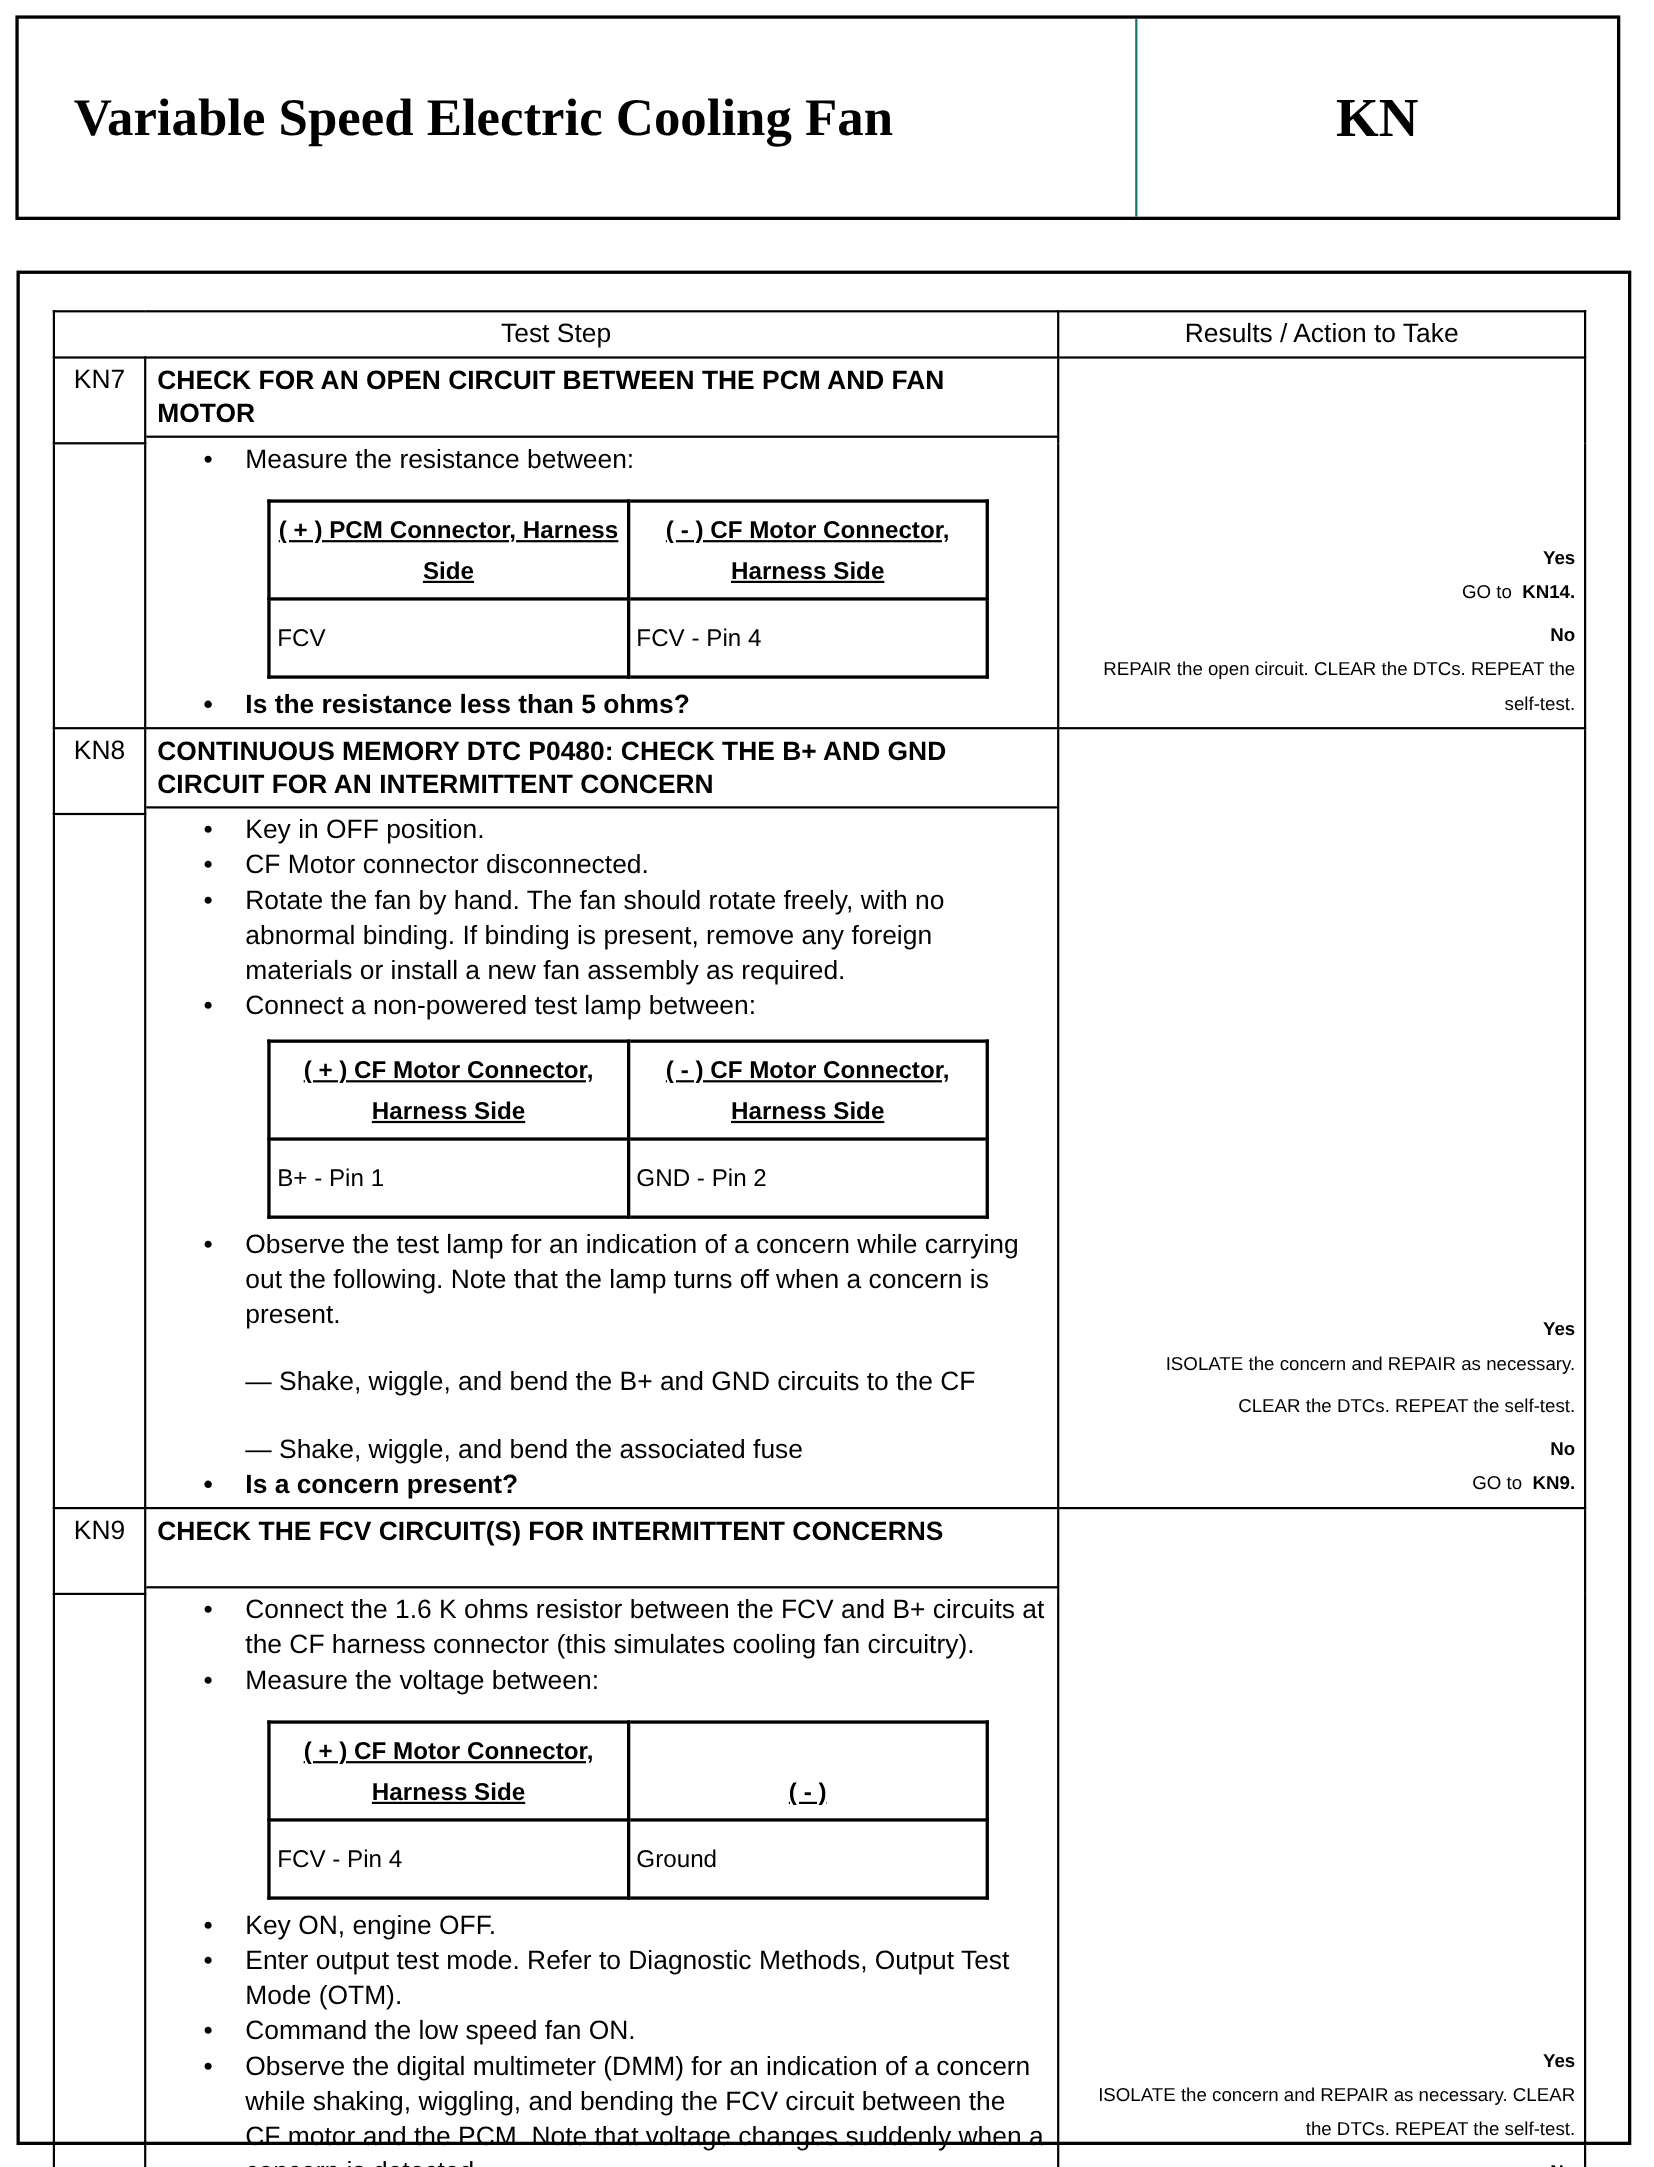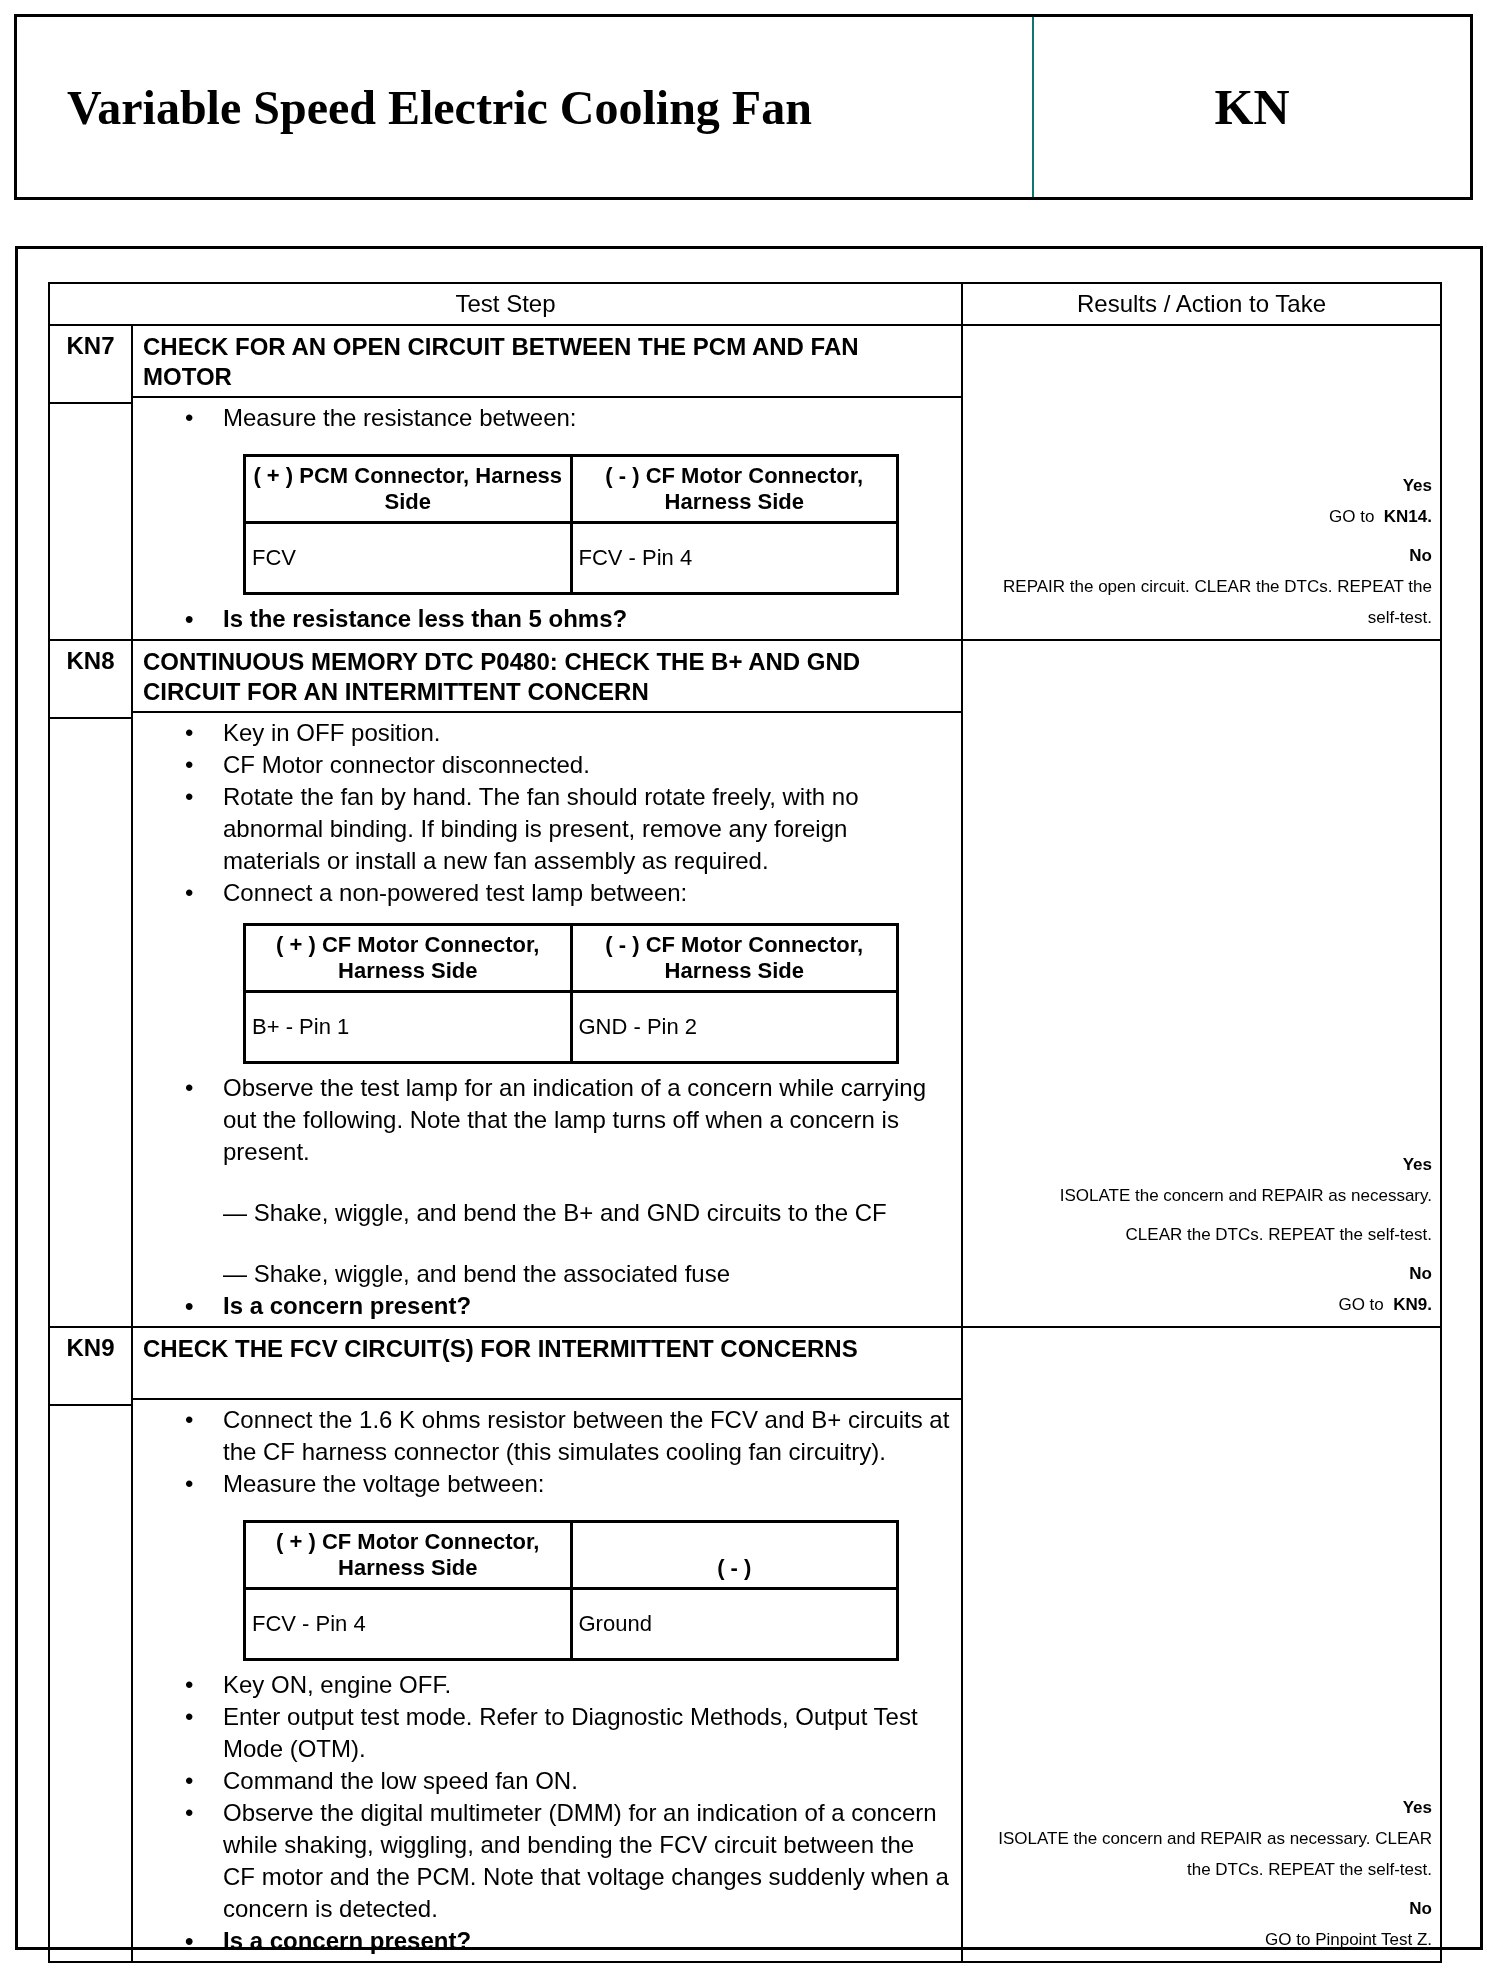--- a/index.html
+++ b/index.html
@@ -30,21 +30,21 @@
   }
   .main-table td, .main-table th { border: 2px solid #000; vertical-align: top; }
   .col-step { width: 83px; }
   .col-body { width: 830px; }
   .col-result { width: 479px; }
   .hdr th {
     font-weight: normal; font-size: 24px; height: 40px; text-align: center; vertical-align: middle;
     padding: 0;
   }
   .step-id {
-    font-weight: bold; font-size: 24px; text-align: center; padding: 6px 4px 0 4px;
+    font-weight: normal; font-size: 24px; text-align: center; padding: 6px 4px 0 4px;
   }
   .step-title {
     font-weight: bold; font-size: 24px; line-height: 30px; padding: 6px 8px 6px 10px;
   }
   .step-body {
     border-top: 2px solid #000; padding: 4px 10px 4px 10px;
   }
   .body-cell { padding: 0 !important; }
   ul.bullets { list-style: none; margin: 0; padding: 0; }
   ul.bullets li {
@@ -54,21 +54,21 @@
     content: "\2022"; position: absolute; left: 42px; top: 0; font-size: 24px;
   }
   ul.bullets li.bold { font-weight: bold; }
   .dash { padding-left: 80px; font-size: 24px; line-height: 32px; position: relative; }
   .dash-inner { padding-left: 42px; text-indent: -42px; display: block; margin-top: 29px; }
   .sub-table {
     margin: 14px 0 8px 100px; border-collapse: collapse; width: 656px;
   }
   .sub-table td, .sub-table th { border: 3px solid #000; font-size: 22px; }
   .sub-table th {
-    font-weight: bold; text-align: center; line-height: 26px; padding: 6px 4px; width: 50%;
+    font-weight: bold; text-align: center; line-height: 37px; padding: 6px 4px; width: 50%; text-decoration: underline;
   }
   .sub-table th.bottom { vertical-align: bottom; }
   .sub-table td { padding: 20px 6px; line-height: 28px; }
   .result-cell { padding: 0 8px 6px 12px !important; vertical-align: bottom !important; font-size: 17px; line-height: 31px; text-align: right; }
   .res-label { font-weight: bold; display: block; }
   .res-line { display: block; }
   .res-gap { margin-top: 8px; }
   b.ref { font-weight: bold; }
 </style>
 </head>

